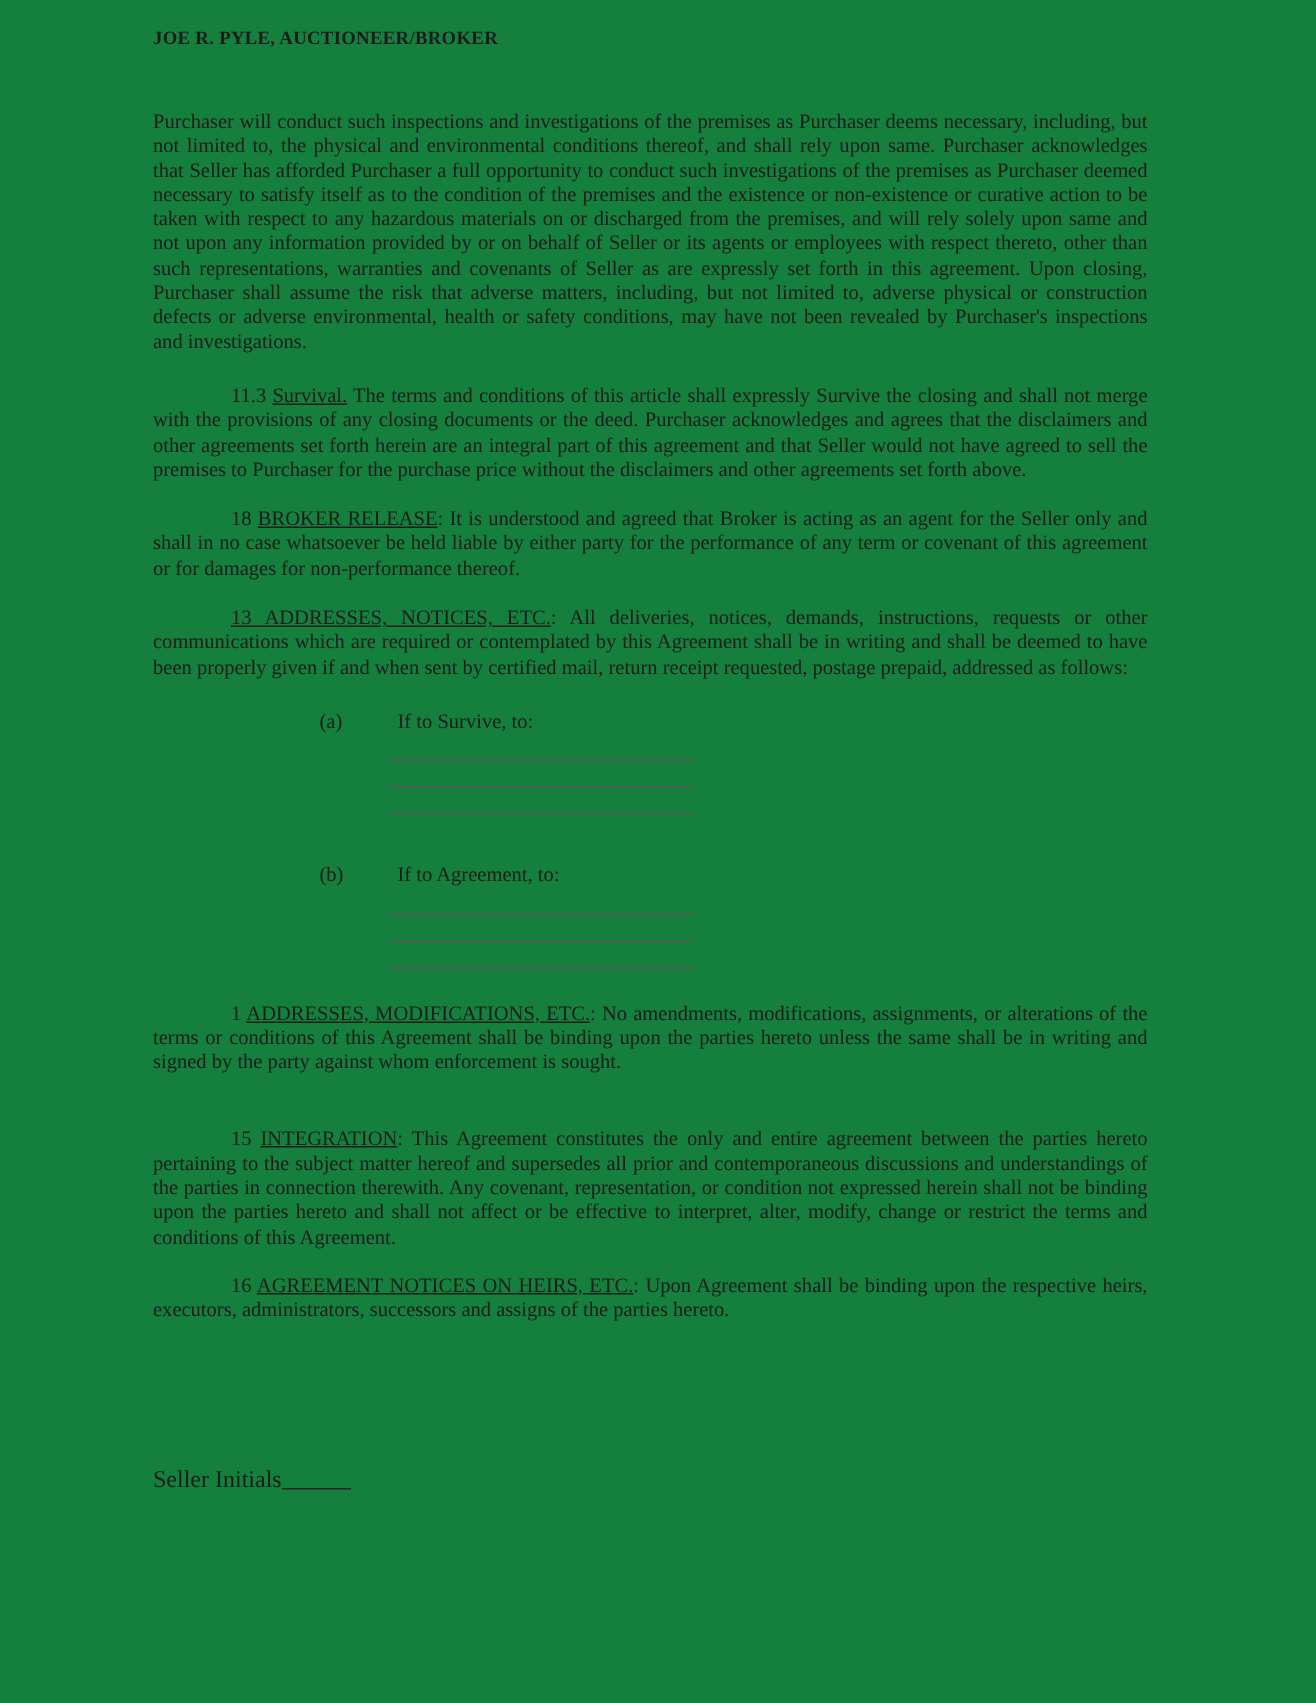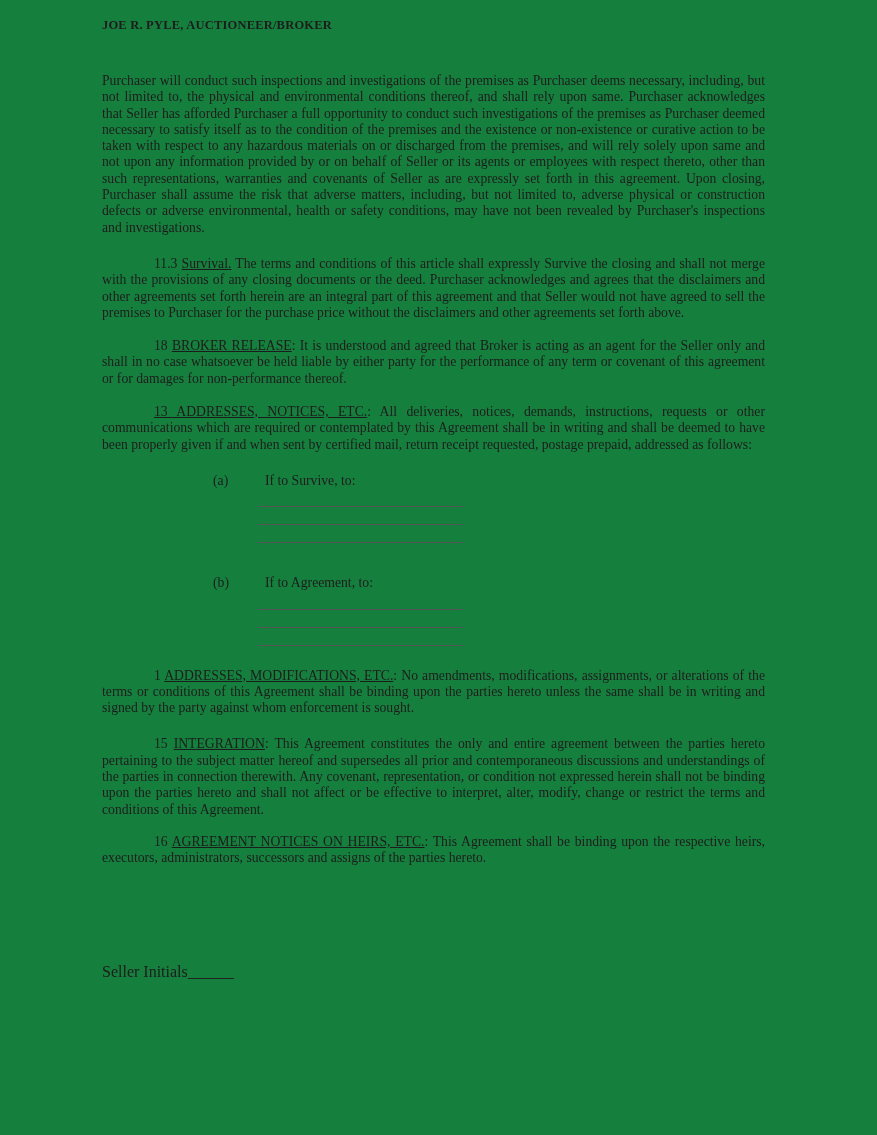--- a/index.html
+++ b/index.html
@@ -45,21 +45,21 @@
   .notice-row { display: flex; }
   .notice-label { width: 52px; flex: 0 0 52px; }
   .blank-lines { margin-left: 45px; }
   .blank-line {
     width: 205px;
     height: 17px;
     border-bottom: 1px solid #555;
   }
 
   .sec-after-notices { margin-top: 22px; }
-  .sec-15 { margin-top: 20px; }
+  .sec-15 { margin-top: 35px; }
   .sec-16 { margin-top: 16px; }
 
   .footer {
     display: flex;
     margin-top: 96px;
     font-size: 16px;
     line-height: 17px;
     flex-direction: column;
   }
   .footer-item:first-child { width: 258px; flex: 0 0 258px; }
@@ -111,20 +111,20 @@
         <div class="blank-line"></div>
       </div>
     </div>
 
   </div>
 
   <p class="para section sec-after-notices"><span>1 </span><span class="u">ADDRESSES, MODIFICATIONS, ETC.</span><span>: </span><span>No amendments, modifications, assignments, or alterations of the terms or conditions of this Agreement shall be binding upon the parties hereto unless the same shall be in writing and signed by the party against whom enforcement is sought.</span></p>
 
   <p class="para section sec-15"><span>15 </span><span class="u">INTEGRATION</span><span>: </span><span>This Agreement constitutes the only and entire agreement between the parties hereto pertaining to the subject matter hereof and supersedes all prior and contemporaneous discussions and understandings of the parties in connection therewith. Any covenant, representation, or condition not expressed herein shall not be binding upon the parties hereto and shall not affect or be effective to interpret, alter, modify, change or restrict the terms and conditions of this Agreement.</span></p>
 
-  <p class="para section sec-16"><span>16 </span><span class="u">AGREEMENT NOTICES ON HEIRS, ETC.</span><span>: </span><span>This Agreement shall be binding upon the respective heirs, executors, administrators, successors and assigns of the parties hereto.</span></p>
+  <p class="para section sec-16"><span>16 </span><span class="u">AGREEMENT NOTICES ON HEIRS, ETC.</span><span>: </span><span>Upon Agreement shall be binding upon the respective heirs, executors, administrators, successors and assigns of the parties hereto.</span></p>
 
   <div class="footer">
     <div class="footer-item"><span>Seller Initials</span><span class="init-line"></span></div>
     <div class="footer-item"><span>Purchaser Initials</span><span class="init-line"></span></div>
   </div>
 
 </div>
 
 </body></html>

